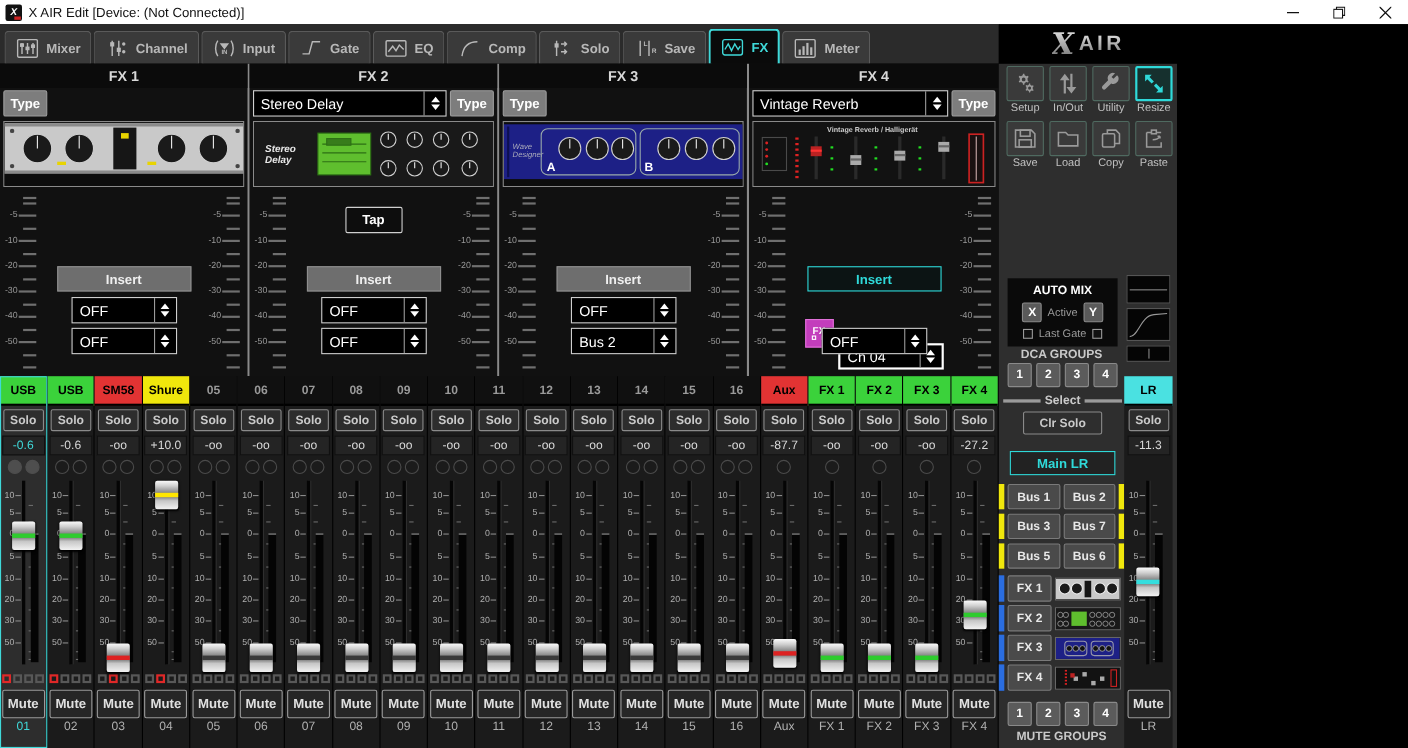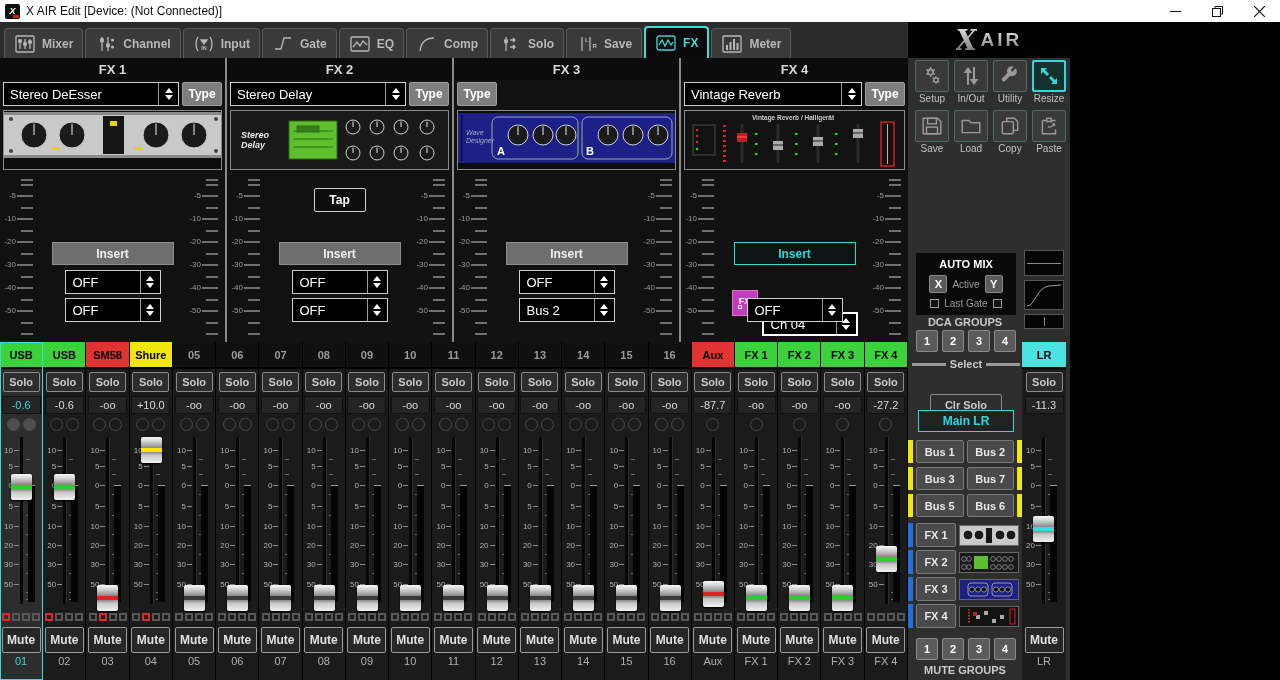--- a/index.html
+++ b/index.html
@@ -102,21 +102,21 @@
   .automix .amtitle { text-align:center; color:#fff; font-weight:bold; font-size:11px; }
   .amrow { display:flex; align-items:center; justify-content:center; gap:5px; margin-top:5px; }
   .ambtn { width:18px; height:18px; background:#5a5a5a; border:1px solid #8a8a8a; border-radius:2px; color:#fff; font-size:11px; font-weight:bold; display:flex; align-items:center; justify-content:center; }
   .amlabel { color:#9a9a9a; font-size:10px; }
   .amchk { width:9px; height:9px; border:1px solid #9a9a9a; background:#111; }
   .dcatitle { position:absolute; top:258px; left:0; width:114px; text-align:center; color:#c9c9c9; font-weight:bold; font-size:11px; }
   .dcarow { position:absolute; top:272px; left:8px; width:100px; display:flex; gap:4px; }
   .numbtn { flex:1; height:22px; background:#5b5b5b; border:1px solid #8a8a8a; border-radius:2px; color:#fff; font-weight:bold; font-size:11px; display:flex; align-items:center; justify-content:center; }
   .selectrow { position:absolute; top:300px; left:4px; width:108px; display:flex; align-items:center; gap:4px; color:#c9c9c9; font-weight:bold; font-size:11px; }
   .selectrow .line { flex:1; height:3px; background:#9a9a9a; }
-  .clrsolo { position:absolute; top:336px; left:22px; width:72px; height:21px; background:#2e2e2e; border:1px solid #8a8a8a; border-radius:2px; color:#c9c9c9; font-size:11px; font-weight:bold; display:flex; align-items:center; justify-content:center; }
+  .clrsolo { position:absolute; top:316px; left:22px; width:72px; height:21px; background:#2e2e2e; border:1px solid #8a8a8a; border-radius:2px; color:#c9c9c9; font-size:11px; font-weight:bold; display:flex; align-items:center; justify-content:center; }
   .mainlr { position:absolute; top:352px; left:10px; width:96px; height:22px; background:#222; border:1px solid #2fd9d9; color:#2fd9d9; font-weight:bold; font-size:12px; display:flex; align-items:center; justify-content:center; }
   .busgrid { position:absolute; top:382px; left:0; width:114px; }
   .busrow { display:flex; align-items:center; margin-bottom:4px; height:23px; }
   .busbar { width:5px; height:23px; background:#f0e70c; }
   .busbtn { width:48px; height:23px; background:#4a4a4a; border:1px solid #7a7a7a; border-radius:2px; color:#e8e8e8; font-size:11px; font-weight:bold; display:flex; align-items:center; justify-content:center; }
   .busrow .busbtn:first-of-type { margin-left:3px; margin-right:3px; }
   .busrow .busbtn:last-of-type { margin-right:3px; }
   .fxbtncol { position:absolute; top:465px; left:0; width:114px; }
   .fxbrow { display:flex; align-items:center; height:24px; margin-bottom:3px; }
   .fxbar { width:5px; height:24px; background:#2a6de0; }
@@ -276,27 +276,20 @@
   <div class="logoarea">
     <span class="logoX">X</span>
     <span class="logoAIR">AIR</span>
   </div>
 
   <div class="content">
     <div class="fxrow">
         <div class="fxpanel">
           <div class="fxtitle">FX 1</div>
           <div class="typerow">
-            <div class="fxselect">
-              <span class="seltext">Stereo DeEsser</span>
-              <span class="arrows">
-                <i class="arrup"></i>
-                <i class="arrdn"></i>
-              </span>
-            </div>
             <div class="typebtn">Type</div>
           </div>
           <div class="devbox">
             <svg width="219" height="58" viewBox="0 0 219 58">
               <rect width="219" height="46" y="1" fill="#c9c9c9"></rect>
               <rect width="219" height="3" y="1" fill="#8a8a8a"></rect>
               <rect width="219" height="3" y="44" fill="#8a8a8a"></rect>
               <rect x="99" y="5" width="21" height="38" fill="#161616"></rect>
               <rect x="106" y="10" width="7" height="5" fill="#e8d400"></rect>
               <circle cx="30" cy="24" r="13" fill="#1a1a1a" stroke="#cfcfcf" stroke-width="1"></circle>

